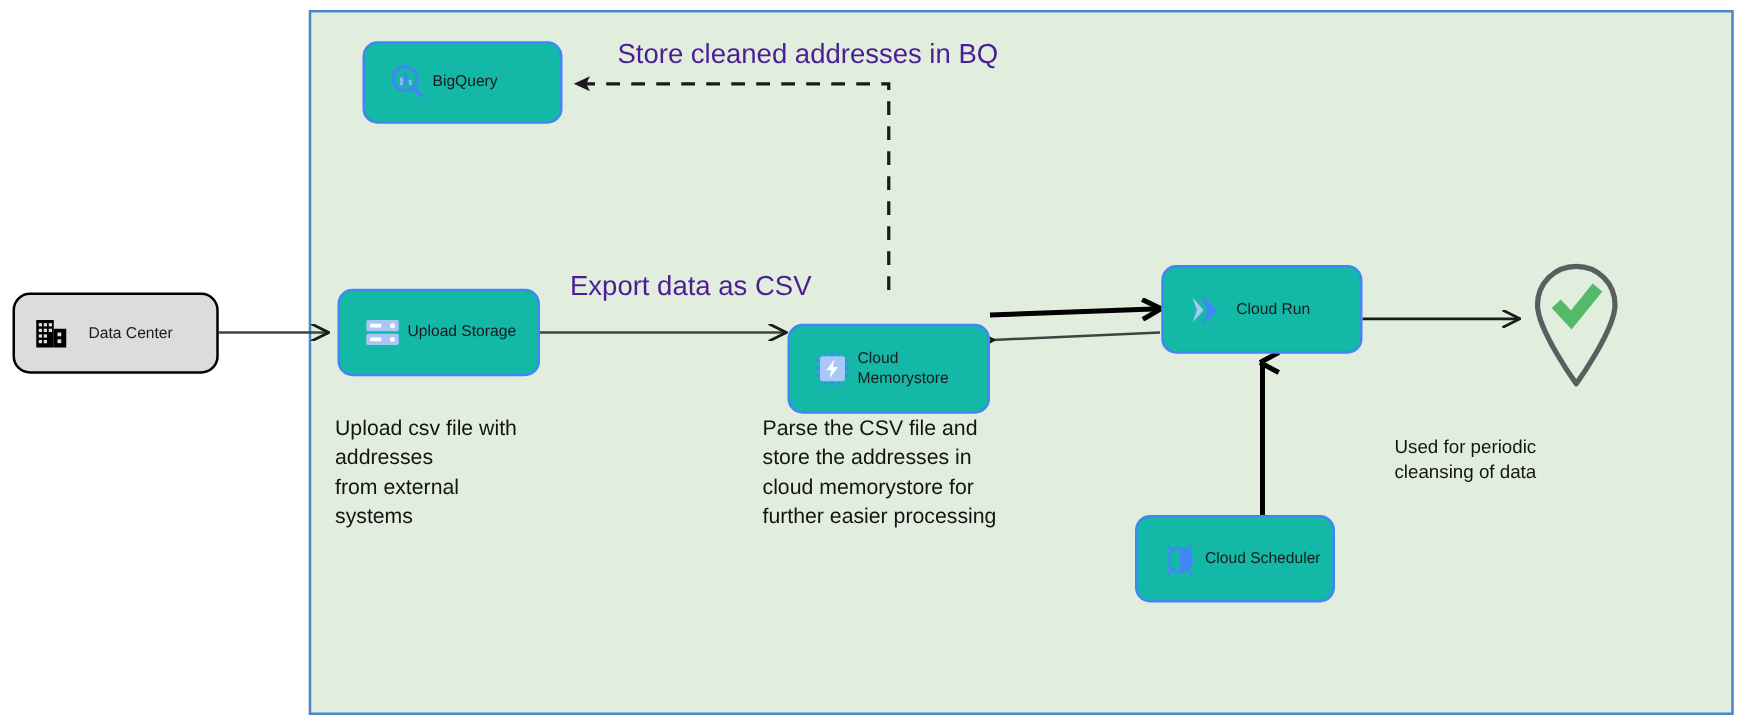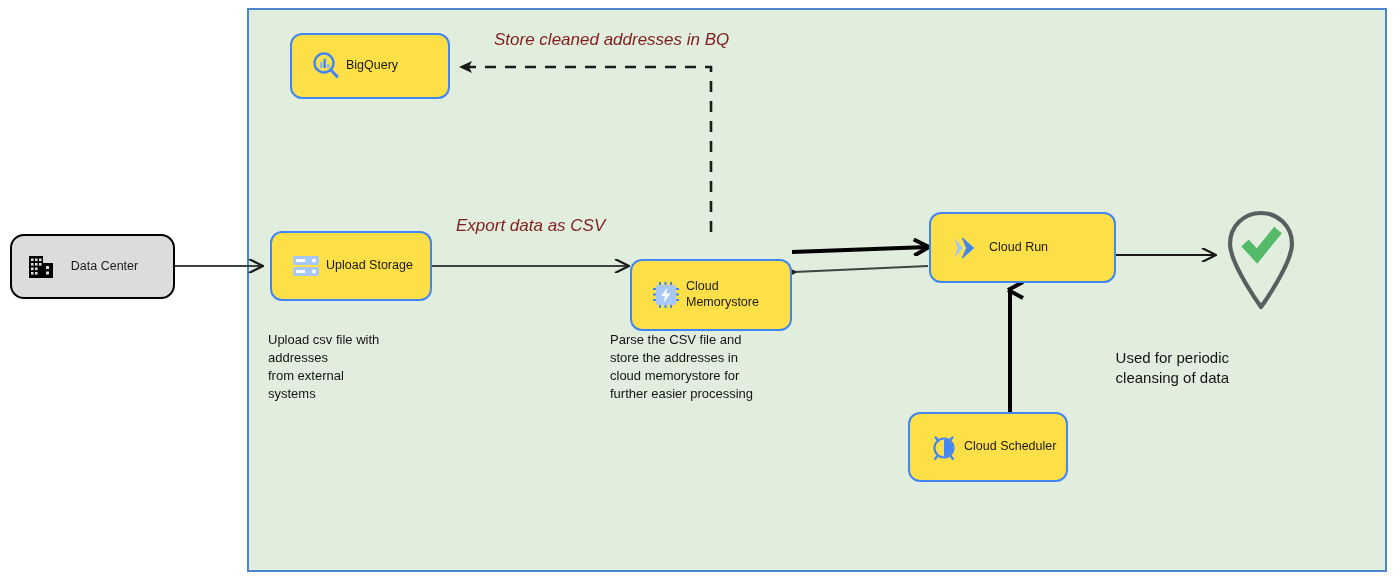--- a/index.html
+++ b/index.html
@@ -35,21 +35,21 @@
     box-sizing: border-box;
   }
 
   
   .node {
     position: absolute;
     box-sizing: border-box;
     display: flex;
     flex-direction: row;
     align-items: center;
-    background: #fde047;
+    background: #14b8a6;
     border: 2px solid #4285f4;
     border-radius: 12px;
   }
   .node .node-icon {
     flex: 0 0 auto;
     display: flex;
     align-items: center;
     justify-content: center;
   }
   .node .node-label {
@@ -68,36 +68,35 @@
     border-radius: 14px;
     justify-content: space-between;
   }
   .node.external .node-label {
     font-size: 12.5px;
   }
 
   
   .caption {
     position: absolute;
-    font-size: 13px;
+    font-size: 17px;
     color: #141414;
     line-height: 1.38;
     white-space: pre-line;
   }
   .caption.small {
     font-size: 15px;
     line-height: 1.35;
     text-align: right;
   }
   .edge-label {
     position: absolute;
-    font-size: 17px;
-    color: #7f1d1d;
+    font-size: 22px;
+    color: #4c1d95;
     white-space: nowrap;
-    font-style: italic;
   }
 
   
   .pin-node {
     position: absolute;
   }
   .pin-caption {
     position: absolute;
     font-size: 15px;
     color: #141414;
@@ -229,21 +228,21 @@
           <rect x="24.8" y="19" width="3.2" height="2"></rect>
         </g>
         <rect x="5" y="5" width="20" height="20" rx="2" fill="#a7c7f7"></rect>
         <path d="M16.5 7.5 L10 16.2 L14 16.2 L12.6 22.8 L19.4 13.6 L15.2 13.6 Z" fill="#ffffff"></path>
       </svg>
     </span>
     <span class="node-label">Cloud
 Memorystore</span>
   </div>
 
-  <div class="node" style="left:929px; top:212px; width:187px; height:71px; padding:0 8px 0 14px;">
+  <div class="node" style="left:929px; top:212px; width:161px; height:71px; padding:0 8px 0 14px;">
     <span class="node-icon" style="width:44px;">
       <svg width="34" height="28" viewBox="0 0 34 28" xmlns="http://www.w3.org/2000/svg">
         <path d="M4 4 L13 14 L4 24 L7.5 14 Z" fill="#a7c7f7"></path>
         <path d="M12 4 L23 14 L12 24 L16 14 Z" fill="#4285f4"></path>
         <path d="M12 4 L23 14 L12 24" fill="none" stroke="#4285f4" stroke-width="1.6"></path>
       </svg>
     </span>
     <span class="node-label">Cloud Run</span>
   </div>
 

